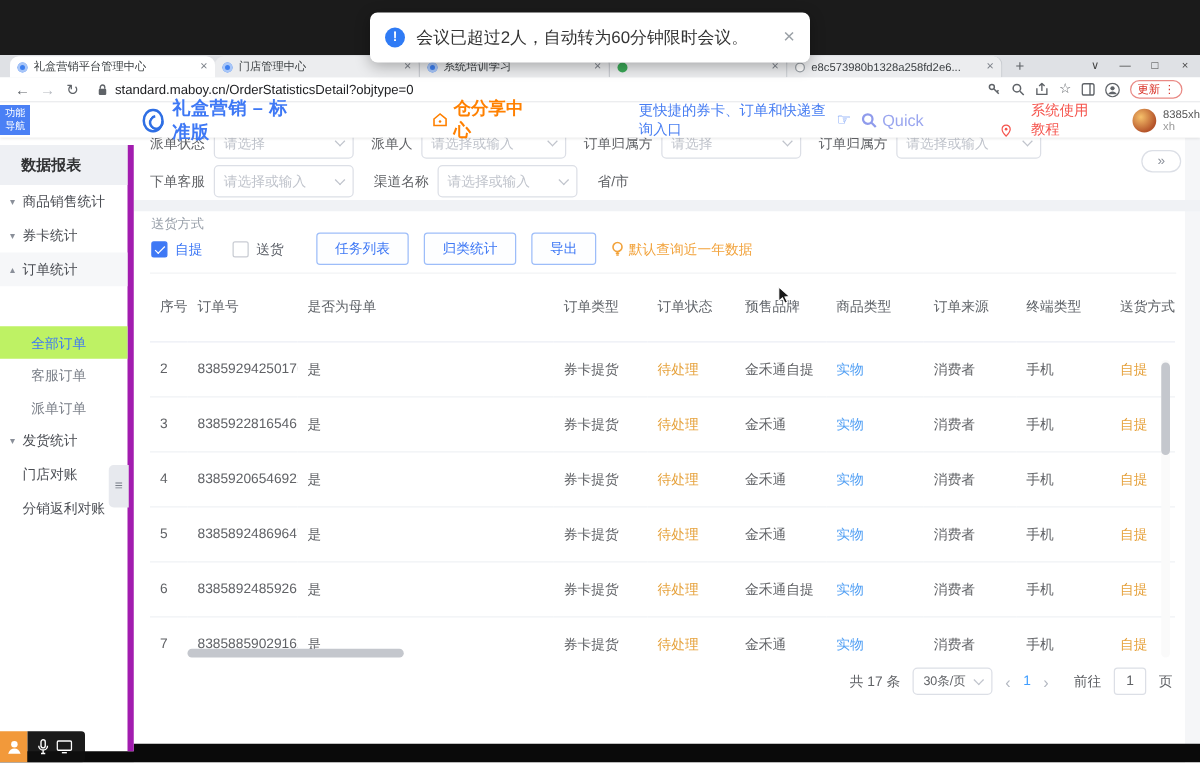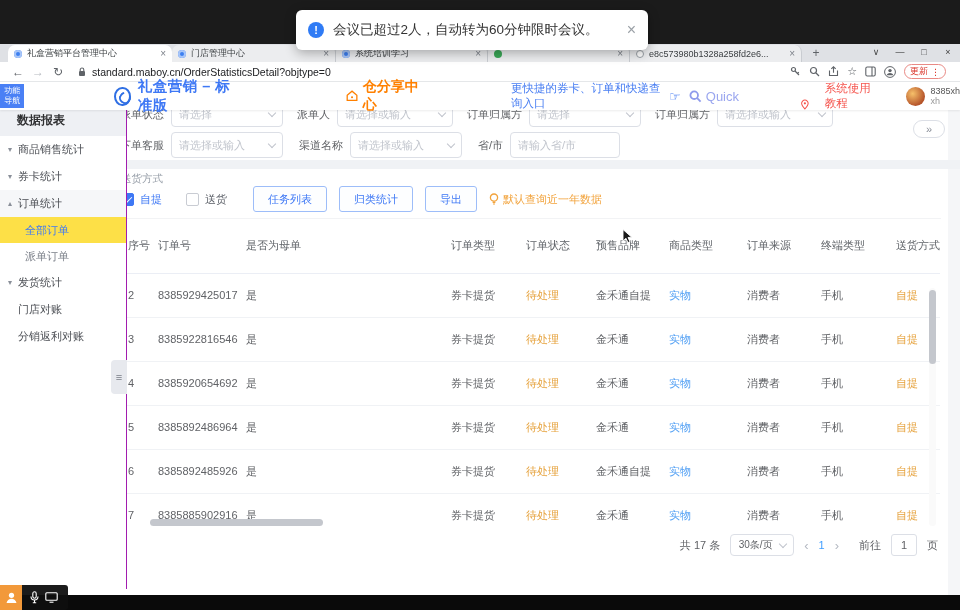--- a/index.html
+++ b/index.html
@@ -58,27 +58,27 @@
   .quickq { display:flex; align-items:center; gap:4px; margin-left:8px; }
   .quickq .qtxt { color:#9aa6ef; font-size:13px; }
   .tutorial { display:flex; align-items:flex-end; gap:16px; margin-left:62px; }
   .tutorial .tuttxt { color:#f5544d; font-size:11.5px; }
   .userbox { display:flex; align-items:center; margin-left:28px; gap:5px; }
   .avatar { width:19px; height:19px; border-radius:50%; background:radial-gradient(circle at 35% 35%, #f6c06a, #b5542a 70%); }
   .uname { font-size:9px; color:#555; line-height:10px; }
   .uname .sub { color:#999; }
 
   
-  .sidebar { position:absolute; left:0; top:60px; width:127px; height:485px; background:#fff; border-right:1px solid #a21caf; z-index:10; }
+  .sidebar { position:absolute; left:0; top:72px; width:107px; height:485px; background:#fff; border-right:5px solid #a21caf; z-index:10; }
   .sbtitle { height:32px; background:#eef0f4; display:flex; align-items:center; padding-left:17px; font-size:12px; font-weight:bold; color:#303133; }
   .sbitem { height:27px; display:flex; align-items:center; padding-left:8px; font-size:11px; color:#4a4d53; }
   .sbitem .caret { width:10px; color:#8a8f99; font-size:8px; }
   .sbitem.group { background:#f6f7f9; }
   .sbsub { height:26px; display:flex; align-items:center; padding-left:25px; font-size:11px; color:#7a7f88; }
-  .sbsub.active { background:#fde047; color:#3e78f5; }
+  .sbsub.active { background:#bef264; color:#3e78f5;margin-top:32px; }
   .collapse-handle { position:absolute; right:-1px; top:256px; width:16px; height:34px; background:#e7e9ee; border-radius:4px 0 0 4px; display:flex; align-items:center; justify-content:center; color:#787d87; font-size:11px; }
 
   
   .main { position:absolute; left:107px; top:66px; width:853px; height:530px; background:#fff; overflow:hidden; }
   .rgutter { position:absolute; left:841px; top:0; width:12px; height:100%; background:#f5f6f8; }
 
   .fgroup { display:flex; align-items:center; }
   .flabel { font-size:11px; color:#606266; margin-right:7px; white-space:nowrap; }
   .fselect { height:26px; border:1px solid #dcdfe6; border-radius:4px; background:#fff; display:flex; align-items:center; padding:0 7px; }
   .fselect .ph { font-size:11px; color:#c0c4cc; flex:1; }
@@ -275,20 +275,21 @@
       </div>
       <div class="sbitem">
         <span class="caret">▾</span>
         <span>券卡统计</span>
       </div>
       <div class="sbitem group">
         <span class="caret">▴</span>
         <span>订单统计</span>
       </div>
       <div class="sbsub active">全部订单</div>
+      <div class="sbsub">客服订单</div>
       <div class="sbsub">派单订单</div>
       <div class="sbitem">
         <span class="caret">▾</span>
         <span>发货统计</span>
       </div>
       <div class="sbitem">
         <span class="caret"></span>
         <span>门店对账</span>
       </div>
       <div class="sbitem">
@@ -342,23 +343,20 @@
         </div>
         <div class="fgroup" style="margin-right:16px;">
           <span class="flabel">渠道名称</span>
           <div class="fselect" style="width:112px;">
             <span class="ph">请选择或输入</span>
             <span class="chev"></span>
           </div>
         </div>
         <div class="fgroup">
           <span class="flabel">省/市</span>
-          <div class="fselect" style="width:110px;">
-            <span class="ph">请输入省/市</span>
-          </div>
         </div>
       </div>
 
       <div class="expandpill">»</div>
 
       <div class="graystrip"></div>
       <div class="shiplabel">送货方式</div>
 
       <div class="controls">
         <span class="cb checked"></span>

